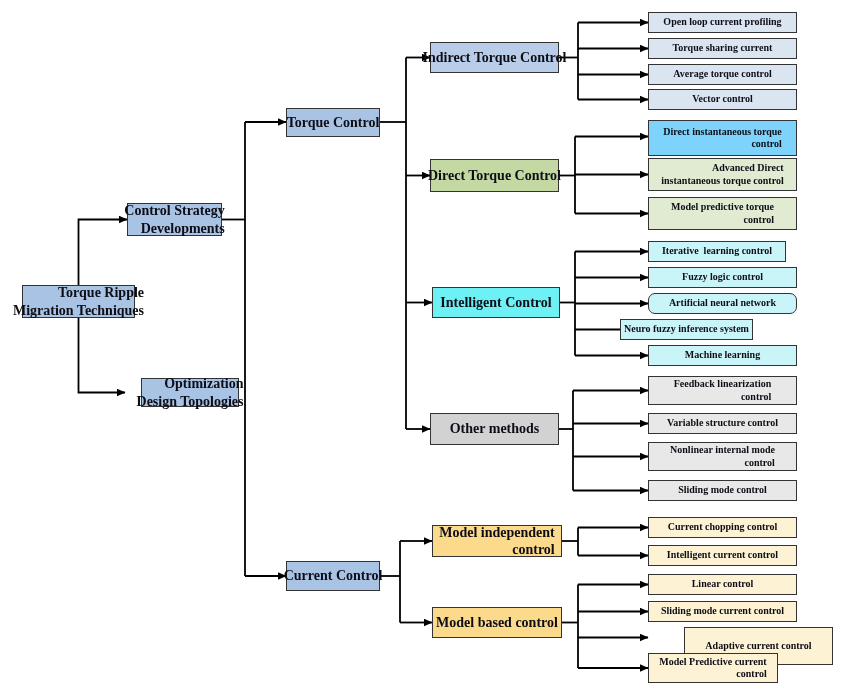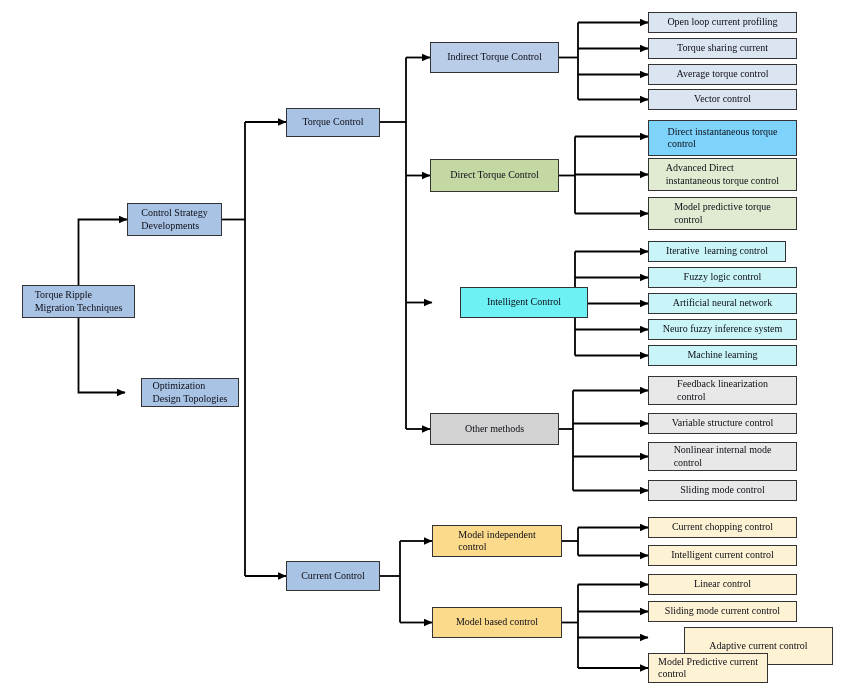--- a/index.html
+++ b/index.html
@@ -16,27 +16,27 @@
     left: 0; top: 0;
     width: 849px; height: 695px;
   }
   .node {
     position: absolute;
     box-sizing: border-box;
     border: 1.6px solid #333333;
     display: flex;
     align-items: center;
     justify-content: center;
-    text-align: left;
-    font-weight: normal;
+    text-align: right;
+    font-weight: bold;
     white-space: pre;
     line-height: 1.25;
     color: #0d0d16;
   }
-  .node.mid  { font-size: 10px; }
+  .node.mid  { font-size: 14px; }
   .node.leaf { font-size: 10px; }
 </style>
 </head>
 <body>
 
 <div class="canvas">
   <svg class="wires" id="wires" width="849" height="695" viewBox="0 0 849 695" xmlns="http://www.w3.org/2000/svg">
     <defs>
       <marker id="arrow" markerUnits="userSpaceOnUse" markerWidth="9" markerHeight="8" refX="8.5" refY="4" orient="auto">
         <path d="M0,0 L9,4 L0,8 Z" fill="#000000"></path>
@@ -97,47 +97,47 @@
       <div class="node mid" style="left: 22px; top: 285px; width: 113px; height: 33px; background: rgb(169, 195, 228); border-color: rgb(51, 51, 51); color: rgb(13, 13, 22);">Torque Ripple
 Migration Techniques</div>
       <div class="node mid" style="left: 127px; top: 203px; width: 95px; height: 33px; background: rgb(169, 195, 228); border-color: rgb(51, 51, 51); color: rgb(13, 13, 22);">Control Strategy
 Developments</div>
       <div class="node mid" style="left: 125px; top: 378px; width: 98px; height: 29px; background: rgb(169, 195, 228); border-color: rgb(51, 51, 51); color: rgb(13, 13, 22); margin-left: 16px;">Optimization
 Design Topologies</div>
       <div class="node mid" style="left: 286px; top: 108px; width: 94px; height: 29px; background: rgb(169, 195, 228); border-color: rgb(51, 51, 51); color: rgb(13, 13, 22);">Torque Control</div>
       <div class="node mid" style="left: 286px; top: 561px; width: 94px; height: 30px; background: rgb(169, 195, 228); border-color: rgb(51, 51, 51); color: rgb(13, 13, 22);">Current Control</div>
       <div class="node mid" style="left: 430px; top: 42px; width: 129px; height: 31px; background: rgb(185, 205, 232); border-color: rgb(51, 51, 51); color: rgb(13, 13, 22);">Indirect Torque Control</div>
       <div class="node mid" style="left: 430px; top: 159px; width: 129px; height: 33px; background: rgb(196, 216, 164); border-color: rgb(51, 51, 51); color: rgb(13, 13, 22);">Direct Torque Control</div>
-      <div class="node mid" style="left: 432px; top: 287px; width: 128px; height: 31px; background: rgb(109, 241, 245); border-color: rgb(51, 51, 51); color: rgb(13, 13, 22); margin-left: 28px;">Intelligent Control</div>
+      <div class="node mid" style="left: 432px; top: 287px; width: 128px; height: 31px; background: rgb(109, 241, 245); border-color: rgb(51, 51, 51); color: rgb(13, 13, 22);">Intelligent Control</div>
       <div class="node mid" style="left: 430px; top: 413px; width: 129px; height: 32px; background: rgb(210, 210, 210); border-color: rgb(51, 51, 51); color: rgb(13, 13, 22);">Other methods</div>
       <div class="node mid" style="left: 432px; top: 525px; width: 130px; height: 32px; background: rgb(251, 218, 140); border-color: rgb(51, 51, 51); color: rgb(13, 13, 22);">Model independent
 control</div>
       <div class="node mid" style="left: 432px; top: 607px; width: 130px; height: 31px; background: rgb(251, 218, 140); border-color: rgb(51, 51, 51); color: rgb(13, 13, 22);">Model based control</div>
       <div class="node leaf" style="left: 648px; top: 12px; width: 149px; height: 21px; background: rgb(219, 229, 241); border-color: rgb(51, 51, 51); color: rgb(13, 13, 22);">Open loop current profiling</div>
       <div class="node leaf" style="left: 648px; top: 38px; width: 149px; height: 21px; background: rgb(219, 229, 241); border-color: rgb(51, 51, 51); color: rgb(13, 13, 22);">Torque sharing current</div>
       <div class="node leaf" style="left: 648px; top: 64px; width: 149px; height: 21px; background: rgb(219, 229, 241); border-color: rgb(51, 51, 51); color: rgb(13, 13, 22);">Average torque control</div>
       <div class="node leaf" style="left: 648px; top: 89px; width: 149px; height: 21px; background: rgb(219, 229, 241); border-color: rgb(51, 51, 51); color: rgb(13, 13, 22);">Vector control</div>
       <div class="node leaf" style="left: 648px; top: 120px; width: 149px; height: 36px; background: #7dd3fc; border-color: rgb(51, 51, 51); color: rgb(13, 13, 22);">Direct instantaneous torque
 control</div>
       <div class="node leaf" style="left: 648px; top: 158px; width: 149px; height: 33px; background: rgb(225, 235, 209); border-color: rgb(51, 51, 51); color: rgb(13, 13, 22);">Advanced Direct
 instantaneous torque control</div>
       <div class="node leaf" style="left: 648px; top: 197px; width: 149px; height: 33px; background: rgb(225, 235, 209); border-color: rgb(51, 51, 51); color: rgb(13, 13, 22);">Model predictive torque
 control</div>
       <div class="node leaf" style="left: 648px; top: 241px; width: 138px; height: 21px; background: rgb(201, 245, 249); border-color: rgb(51, 51, 51); color: rgb(13, 13, 22);">Iterative  learning control</div>
       <div class="node leaf" style="left: 648px; top: 267px; width: 149px; height: 21px; background: rgb(201, 245, 249); border-color: rgb(51, 51, 51); color: rgb(13, 13, 22);">Fuzzy logic control</div>
-      <div class="node leaf" style="left: 648px; top: 293px; width: 149px; height: 21px; background: rgb(201, 245, 249); border-color: rgb(51, 51, 51); color: rgb(13, 13, 22);">Artificial neural network</div>
-      <div class="node leaf" style="left: 648px; top: 319px; width: 149px; height: 21px; background: rgb(201, 245, 249); border-color: rgb(51, 51, 51); color: rgb(13, 13, 22);">Neuro fuzzy inference system</div>
+      <div class="node leaf" style="left: 648px; top: 293px; width: 149px; height: 21px; background: rgb(201, 245, 249); border-color: rgb(51, 51, 51); color: rgb(13, 13, 22); border-radius: 7px;">Artificial neural network</div>
+      <div class="node leaf" style="left: 620px; top: 319px; width: 133px; height: 21px; background: rgb(201, 245, 249); border-color: rgb(51, 51, 51); color: rgb(13, 13, 22);">Neuro fuzzy inference system</div>
       <div class="node leaf" style="left: 648px; top: 345px; width: 149px; height: 21px; background: rgb(201, 245, 249); border-color: rgb(51, 51, 51); color: rgb(13, 13, 22);">Machine learning</div>
       <div class="node leaf" style="left: 648px; top: 376px; width: 149px; height: 29px; background: rgb(232, 232, 232); border-color: rgb(51, 51, 51); color: rgb(13, 13, 22);">Feedback linearization
 control</div>
       <div class="node leaf" style="left: 648px; top: 413px; width: 149px; height: 21px; background: rgb(232, 232, 232); border-color: rgb(51, 51, 51); color: rgb(13, 13, 22);">Variable structure control</div>
       <div class="node leaf" style="left: 648px; top: 442px; width: 149px; height: 29px; background: rgb(232, 232, 232); border-color: rgb(51, 51, 51); color: rgb(13, 13, 22);">Nonlinear internal mode
 control</div>
       <div class="node leaf" style="left: 648px; top: 480px; width: 149px; height: 21px; background: rgb(232, 232, 232); border-color: rgb(51, 51, 51); color: rgb(13, 13, 22);">Sliding mode control</div>
       <div class="node leaf" style="left: 648px; top: 517px; width: 149px; height: 21px; background: rgb(253, 242, 211); border-color: rgb(51, 51, 51); color: rgb(13, 13, 22);">Current chopping control</div>
       <div class="node leaf" style="left: 648px; top: 545px; width: 149px; height: 21px; background: rgb(253, 242, 211); border-color: rgb(51, 51, 51); color: rgb(13, 13, 22);">Intelligent current control</div>
       <div class="node leaf" style="left: 648px; top: 574px; width: 149px; height: 21px; background: rgb(253, 242, 211); border-color: rgb(51, 51, 51); color: rgb(13, 13, 22);">Linear control</div>
       <div class="node leaf" style="left: 648px; top: 601px; width: 149px; height: 21px; background: rgb(253, 242, 211); border-color: rgb(51, 51, 51); color: rgb(13, 13, 22);">Sliding mode current control</div>
       <div class="node leaf" style="left: 648px; top: 627px; width: 149px; height: 38px; background: rgb(253, 242, 211); border-color: rgb(51, 51, 51); color: rgb(13, 13, 22); margin-left: 36px;">Adaptive current control</div>
-      <div class="node leaf" style="left: 648px; top: 653px; width: 120px; height: 30px; background: rgb(253, 242, 211); border-color: rgb(51, 51, 51); color: rgb(13, 13, 22);">Model Predictive current
+      <div class="node leaf" style="left: 648px; top: 653px; width: 130px; height: 30px; background: rgb(253, 242, 211); border-color: rgb(51, 51, 51); color: rgb(13, 13, 22);">Model Predictive current
 control</div>
     </div>
 </div>
 
 </body></html>

